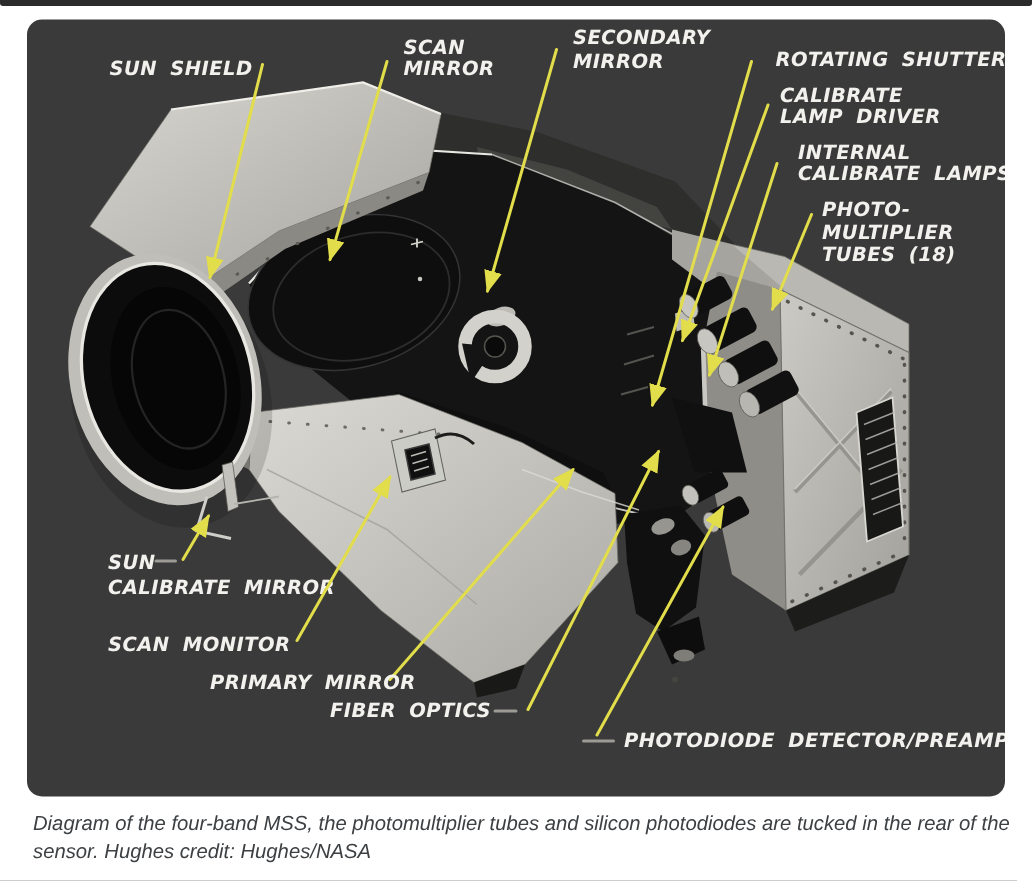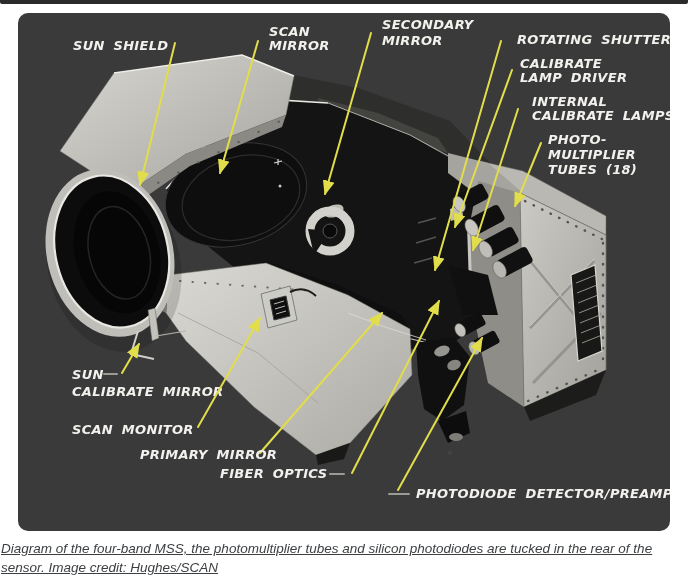--- a/index.html
+++ b/index.html
@@ -2,22 +2,22 @@
 <html><head>
 <meta charset="utf-8">
 <style>
   html,body{margin:0;padding:0;background:#ffffff;width:688px;height:587px;overflow:hidden;}
   #top-strip{position:absolute;left:0;top:0;width:688px;height:4px;border-radius:0 0 2px 2px;}
   #figure-panel{position:absolute;left:18px;top:13px;width:652px;height:518px;border-radius:10px;overflow:hidden;}
   #diagram-svg{display:block;width:652px;height:518px;}
   .lbl{font:italic 700 13px "DejaVu Sans",sans-serif;letter-spacing:.3px;word-spacing:4px;}
   .leader{fill:none;stroke-width:2;stroke-linecap:round;}
   .dashseg{stroke-width:2;stroke-linecap:round;}
-  #caption{position:absolute;left:1px;top:539px;width:664px;
-           font:italic 400 13.5px "Liberation Sans",sans-serif;line-height:19px;text-decoration:underline;}
+  #caption{position:absolute;left:22px;top:539px;width:664px;
+           font:italic 400 13.5px "Liberation Sans",sans-serif;line-height:19px;}
   .capline{white-space:nowrap;}
 </style>
 </head>
 <body>
 
 <div id="top-strip" style="background: rgb(43, 43, 43);"></div>
 
 <div id="figure-panel" style="background: rgb(58, 58, 58);">
 <svg id="diagram-svg" viewBox="0 0 652 518" xmlns="http://www.w3.org/2000/svg">
   <defs>
@@ -229,14 +229,14 @@
           <line x1="380" y1="477" x2="464" y2="325" class="leader" stroke="#e2dd4a" marker-end="url(#arrowhead)"></line>
           <line x1="371" y1="481" x2="391" y2="481" class="dashseg" stroke="#9b9a94"></line>
           <text x="398" y="485" class="lbl" fill="#f2f1ed">PHOTODIODE DETECTOR/PREAMP(6)</text>
         </g>
       </g>
 </svg>
 </div>
 
 <div id="caption" style="color: rgb(61, 64, 67);">
   <div class="capline">Diagram of the four-band MSS, the photomultiplier tubes and silicon photodiodes are tucked in the rear of the</div>
-  <div class="capline">sensor. Image credit: Hughes/SCAN</div>
+  <div class="capline">sensor. Hughes credit: Hughes/NASA</div>
 </div>
 
 </body></html>

